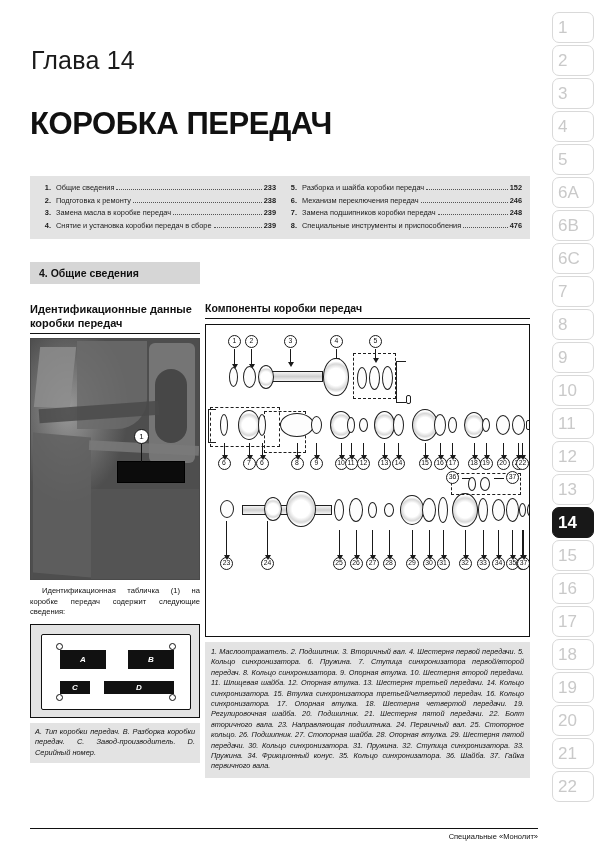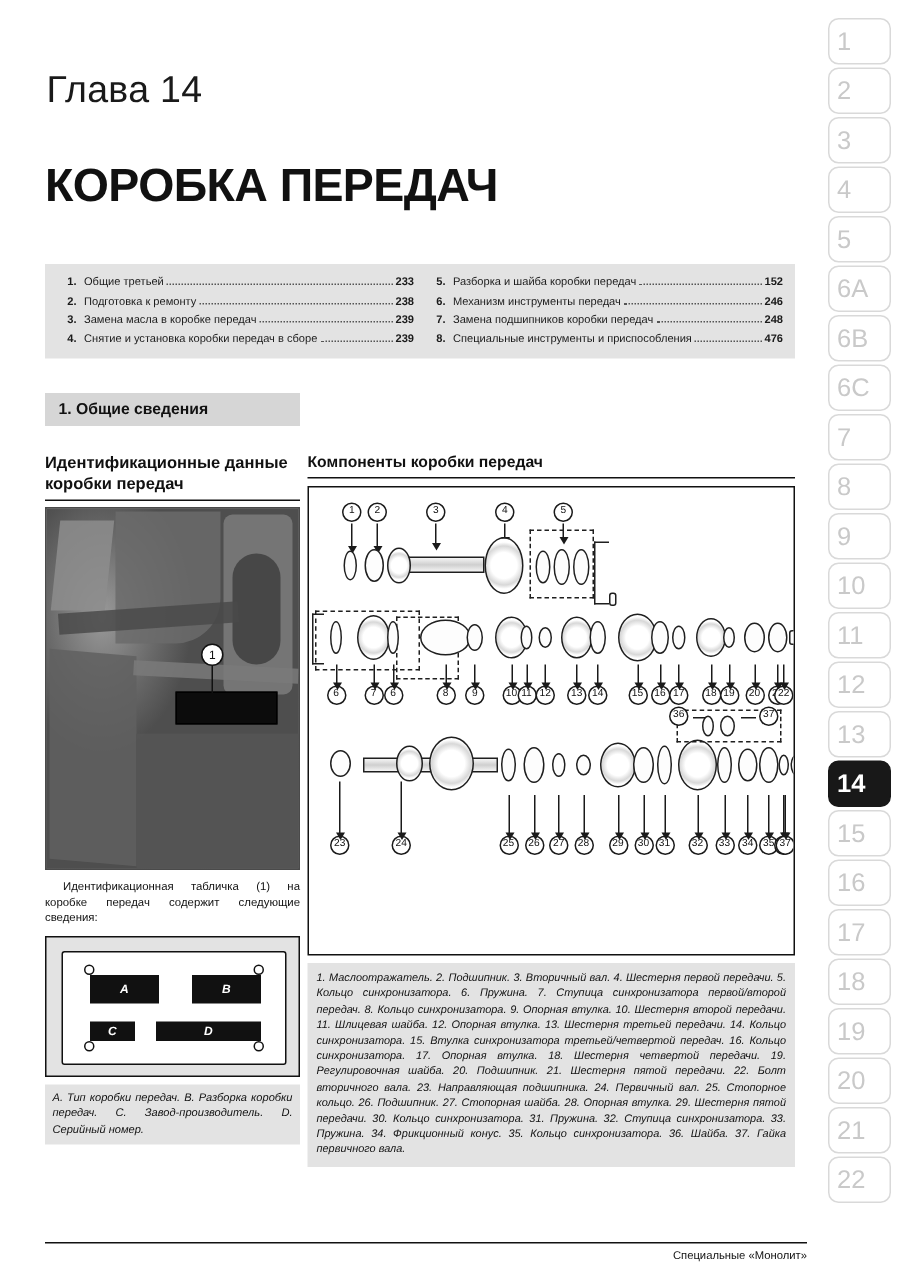--- a/index.html
+++ b/index.html
@@ -401,21 +401,21 @@
       <div class="thumb-tab">22</div>
     </div>
 
   <div class="chapter-label">Глава 14</div>
   <div class="chapter-title">КОРОБКА ПЕРЕДАЧ</div>
 
   <div class="toc">
     <div class="toc-col" id="toc-left">
         <div class="toc-row">
           <span class="toc-num">1.</span>
-          <span class="toc-text">Общие третьей</span>
+          <span class="toc-text">Общие сведения</span>
           <span class="toc-dots"></span>
           <span class="toc-page">233</span>
         </div>
         <div class="toc-row">
           <span class="toc-num">2.</span>
           <span class="toc-text">Подготовка к ремонту</span>
           <span class="toc-dots"></span>
           <span class="toc-page">238</span>
         </div>
         <div class="toc-row">
@@ -433,40 +433,40 @@
       </div>
     <div class="toc-col" id="toc-right">
         <div class="toc-row">
           <span class="toc-num">5.</span>
           <span class="toc-text">Разборка и шайба коробки передач</span>
           <span class="toc-dots"></span>
           <span class="toc-page">152</span>
         </div>
         <div class="toc-row">
           <span class="toc-num">6.</span>
-          <span class="toc-text">Механизм инструменты передач</span>
+          <span class="toc-text">Механизм переключения передач</span>
           <span class="toc-dots"></span>
           <span class="toc-page">246</span>
         </div>
         <div class="toc-row">
           <span class="toc-num">7.</span>
           <span class="toc-text">Замена подшипников коробки передач</span>
           <span class="toc-dots"></span>
           <span class="toc-page">248</span>
         </div>
         <div class="toc-row">
           <span class="toc-num">8.</span>
           <span class="toc-text">Специальные инструменты и приспособления</span>
           <span class="toc-dots"></span>
           <span class="toc-page">476</span>
         </div>
       </div>
   </div>
 
-  <div class="section-bar">1. Общие сведения</div>
+  <div class="section-bar">4. Общие сведения</div>
 
   <div class="left-col">
     <div class="sub-head">Идентификационные данные коробки передач</div>
 
     <div class="photo-box">
       <div class="photo-grad"></div>
       <div class="photo-shape p1"></div>
       <div class="photo-shape p2"></div>
       <div class="photo-shape p3"></div>
       <div class="photo-shape p4"></div>

